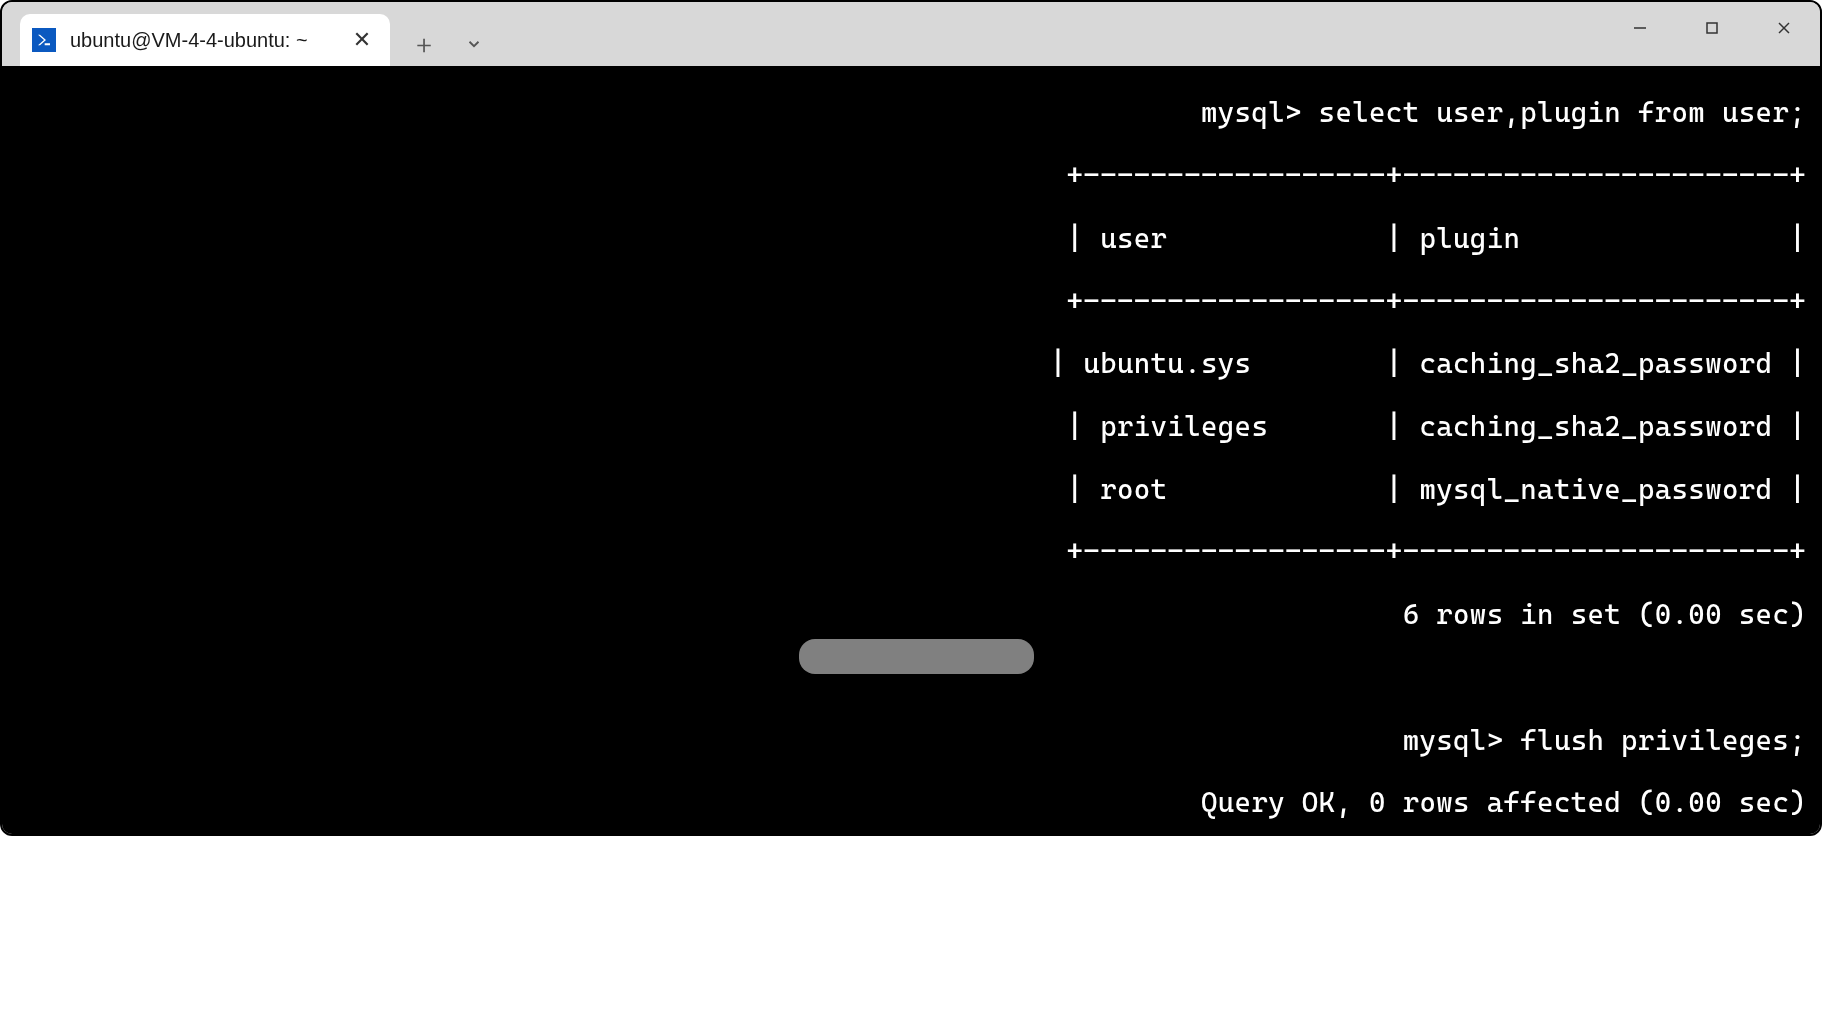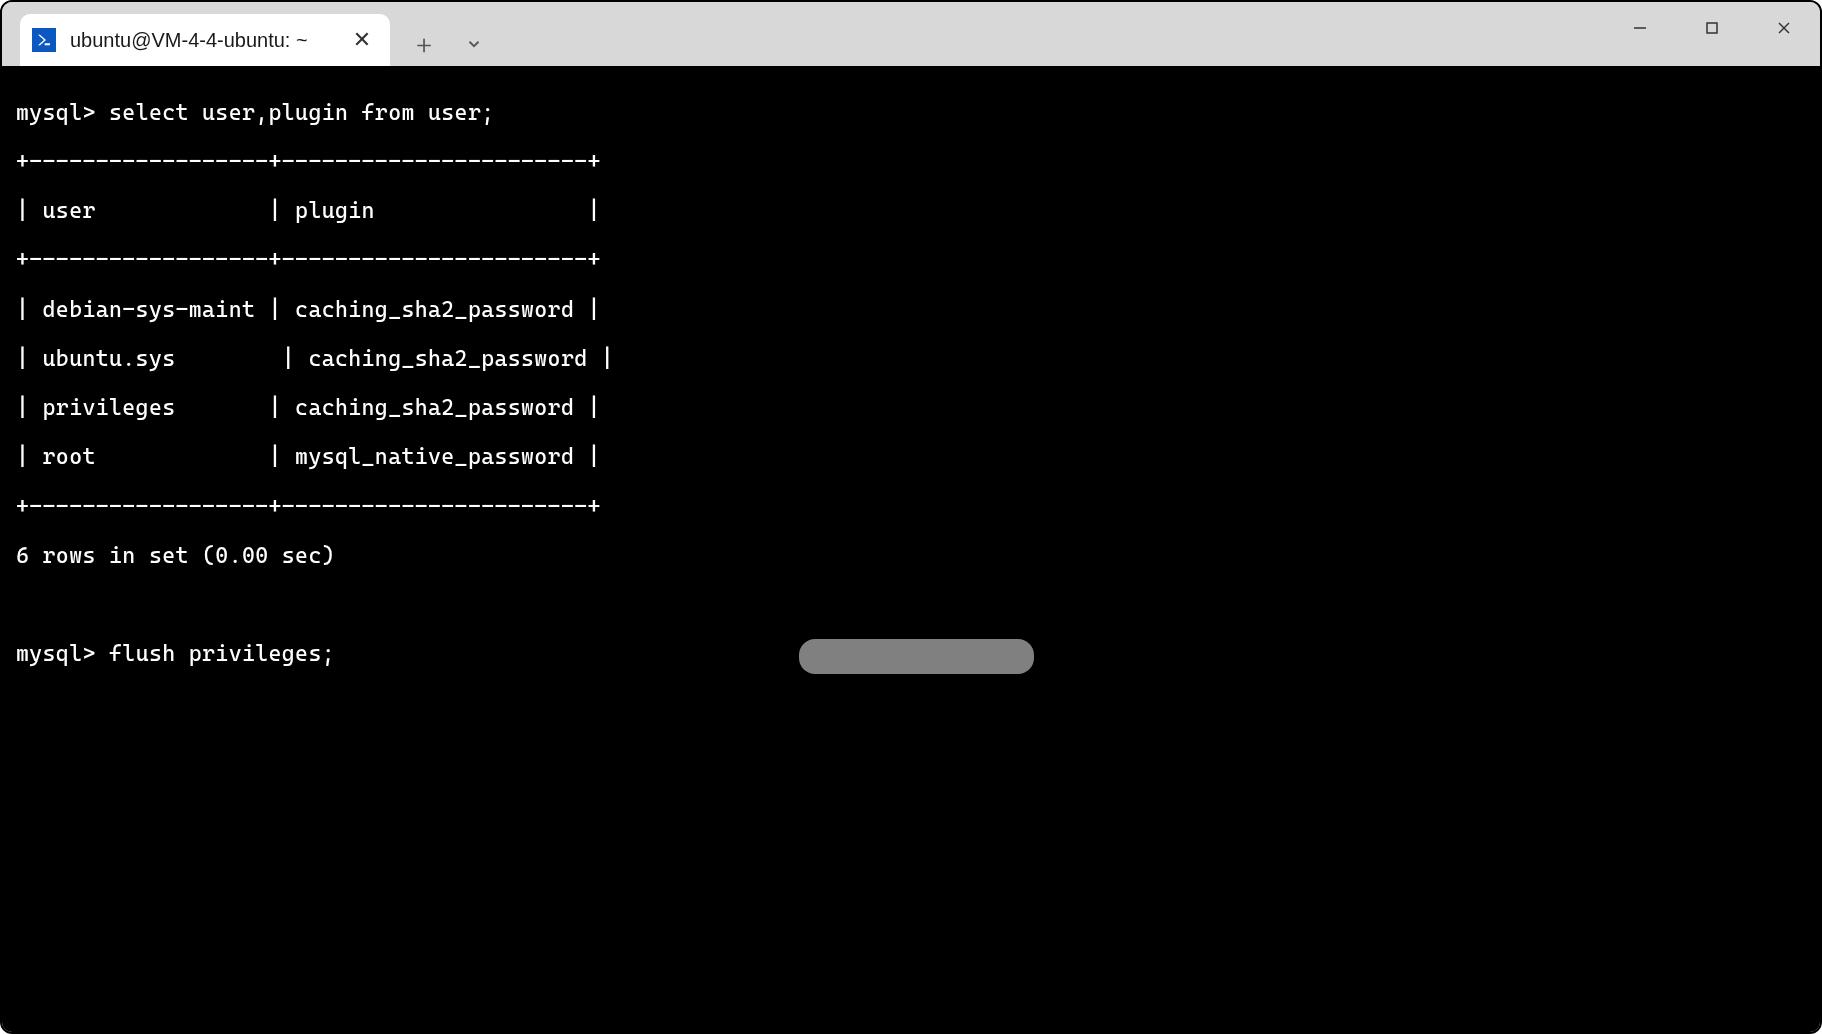--- a/index.html
+++ b/index.html
@@ -7,21 +7,21 @@
       padding: 0;
       box-sizing: border-box;
     }
     body {
       font-family: -apple-system, BlinkMacSystemFont, "Segoe UI", sans-serif;
       background: #ffffff;
       overflow: hidden;
     }
     .window {
       width: 1822px;
-      height: 1034px;
+      height: 836px;
       border: 2px solid #000;
       border-radius: 12px;
       overflow: hidden;
       background: #d8d8d8;
       display: flex;
       flex-direction: column;
     }
     .titlebar {
       height: 64px;
       background: #d8d8d8;
@@ -115,27 +115,28 @@
       align-items: center;
       justify-content: center;
       cursor: pointer;
       color: #333;
     }
     .terminal {
       flex: 1;
       background: #000000;
       color: #ffffff;
       font-family: "Cascadia Mono", "Consolas", "DejaVu Sans Mono", monospace;
-      font-size: 22px;
+      font-size: 28px;
       line-height: 1.12;
-      padding: 10px 14px;
+      padding: 0 14px;
       overflow: hidden;
       white-space: pre;
       letter-spacing: 0.4px;
       position: relative;
+      text-align: right;
     }
     .term-line { display: block; }
     .redaction {
       position: absolute;
       background: #808080;
       border-radius: 16px;
       left: 797px;
       top: 573px;
       width: 235px;
       height: 35px;
@@ -185,28 +186,28 @@
         </svg>
       </div>
     </div>
   </div>
 
   <div class="terminal">
 <span class="term-line"><span>mysql&gt;</span> <span>select user,plugin from user;</span></span>
 <span class="term-line">+------------------+-----------------------+</span>
 <span class="term-line">| user             | plugin                |</span>
 <span class="term-line">+------------------+-----------------------+</span>
-<span class="term-line">| debian-sys-maint | caching_sha2_password |</span>
 <span class="term-line">| ubuntu.sys        | caching_sha2_password |</span>
 <span class="term-line">| privileges       | caching_sha2_password |</span>
 <span class="term-line">| root             | mysql_native_password |</span>
 <span class="term-line">+------------------+-----------------------+</span>
 <span class="term-line">6 rows in set (0.00 sec)</span>
 <span class="term-line"> </span>
 <span class="term-line"><span>mysql&gt;</span> <span>flush privileges;</span></span>
+<span class="term-line">Query OK, 0 rows affected (0.00 sec)</span>
 
 
 
 
 
 
 
 
     <div class="redaction"></div>
   </div>

